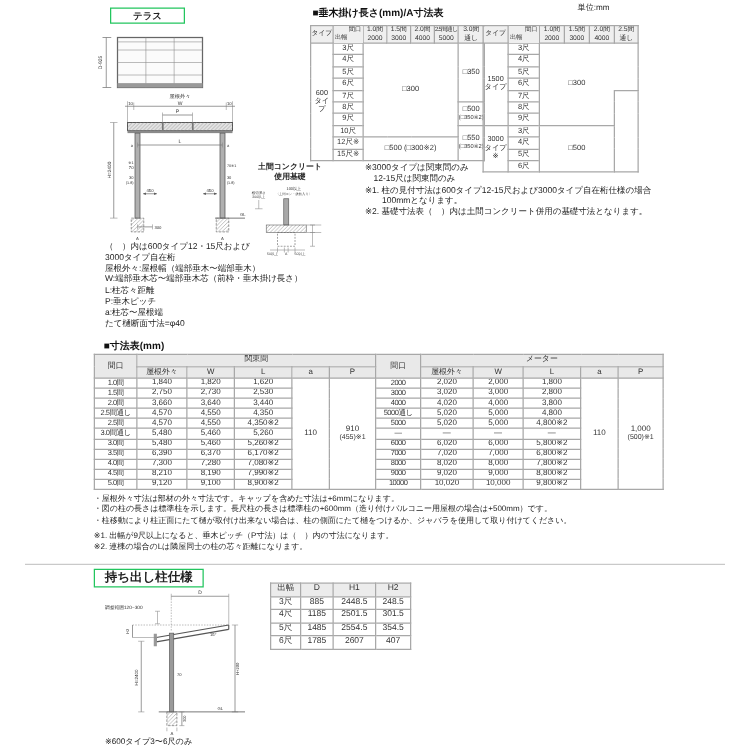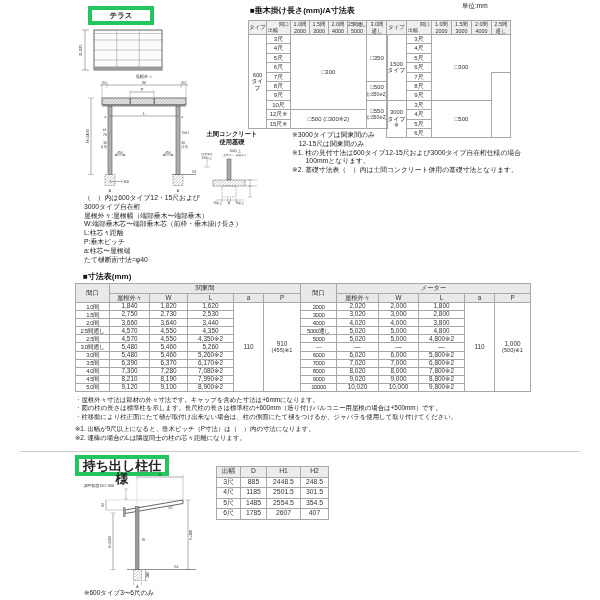--- a/index.html
+++ b/index.html
@@ -3,21 +3,21 @@
 <meta charset="utf-8">
 <style>
   html,body{margin:0;padding:0;background:#fff}
   .canvas{position:relative;width:600px;height:600px;background:#ffffff;
     font-family:"Liberation Sans","DejaVu Sans",sans-serif;color:#222;overflow:hidden}
   .abs{position:absolute}
   .title{font-weight:bold;font-size:8px;color:#111;white-space:nowrap}
   .note{font-size:6.8px;line-height:8.8px;color:#222;white-space:nowrap}
   .dimnote{font-size:6.4px;line-height:8.4px;color:#222;white-space:nowrap}
   .dimnote .gap{margin-top:4px}
-  .boxlabel{border:4px solid #22c55e;text-align:center;font-weight:bold;background:#fff}
+  .boxlabel{border:1px solid #22c55e;text-align:center;font-weight:bold;background:#fff}
   table{border-collapse:collapse;table-layout:fixed}
   td{border:1px solid #a8a8a8;text-align:center;vertical-align:middle;padding:0;overflow:hidden;color:#333}
   .fd{font-size:6px}
   .fd td{height:8.4px;line-height:1.05}
   .fd tr.hd td{height:13px;font-size:5.4px;line-height:1.15;background:#efefef}
   .fd .typec{font-size:5.8px;line-height:1.1}
   .fd .xs{font-size:4.6px}
   .fd .tight{letter-spacing:-0.6px;font-size:4.9px}
   .hid-l{border-left:hidden}
   .diag{position:relative;background:linear-gradient(to top right,transparent 48%,#a8a8a8 48%,#a8a8a8 53%,transparent 53%)}
@@ -461,21 +461,21 @@
   <div class="abs dimnote" style="left:75px;top:396px">
     <div>・屋根外々寸法は部材の外々寸法です。キャップを含めた寸法は+6mmになります。</div>
     <div>・図の柱の長さは標準柱を示します。長尺柱の長さは標準柱の+600mm（造り付けバルコニー用屋根の場合は+500mm）です。</div>
     <div>・柱移動により柱正面にたて樋が取付け出来ない場合は、柱の側面にたて樋をつけるか、ジャバラを使用して取り付けてください。</div>
     <div class="gap">※1. 出幅が9尺以上になると、垂木ピッチ（P寸法）は（　）内の寸法になります。</div>
     <div>※2. 連棟の場合のLは隣屋同士の柱の芯々距離になります。</div>
   </div>
 
   <div class="abs divider" style="left:20px;top:451px;width:560px;height:1px"></div>
 
-  <div class="abs boxlabel" style="left:75px;top:455px;width:86px;height:13px;line-height:13px;font-size:13px">
+  <div class="abs boxlabel" style="left:75px;top:455px;width:86px;height:13px;line-height:13px;font-size:10px">
     <span>持ち出し柱仕様</span>
   </div>
 
   <svg class="abs" style="left:80px;top:467px" width="135" height="126" viewBox="0 0 135 126">
     <defs>
       <pattern id="hatchC" width="3" height="3" patternUnits="userSpaceOnUse">
         <path d="M0,3 L3,0" stroke="#999" stroke-width="0.5"></path>
       </pattern>
     </defs>
     <text x="4" y="20" font-size="3.8">調整範囲120~300</text>

